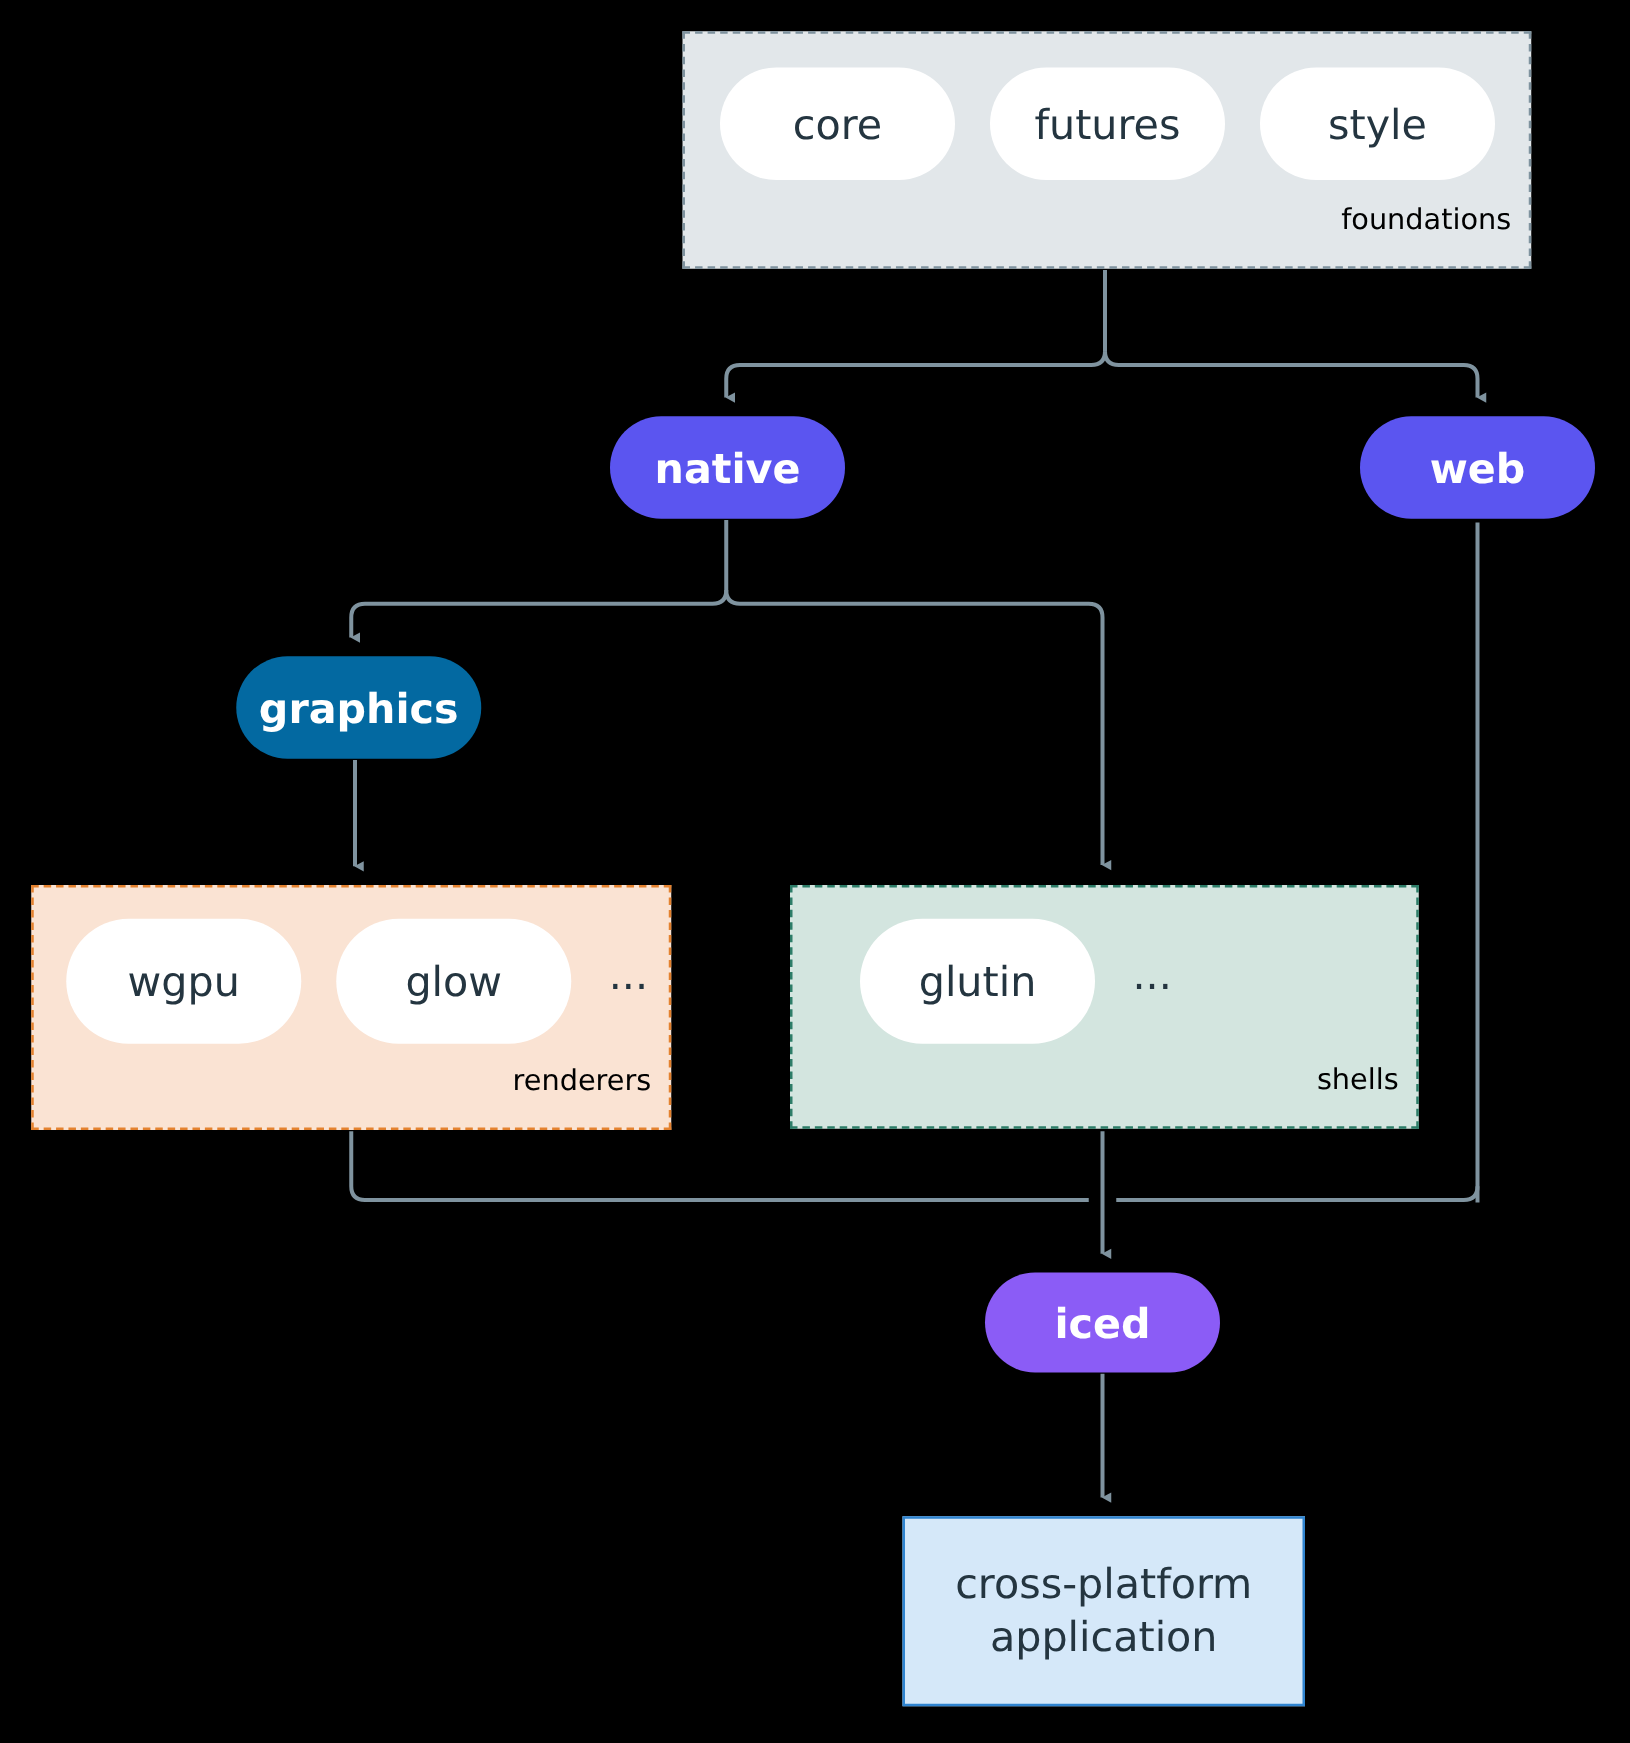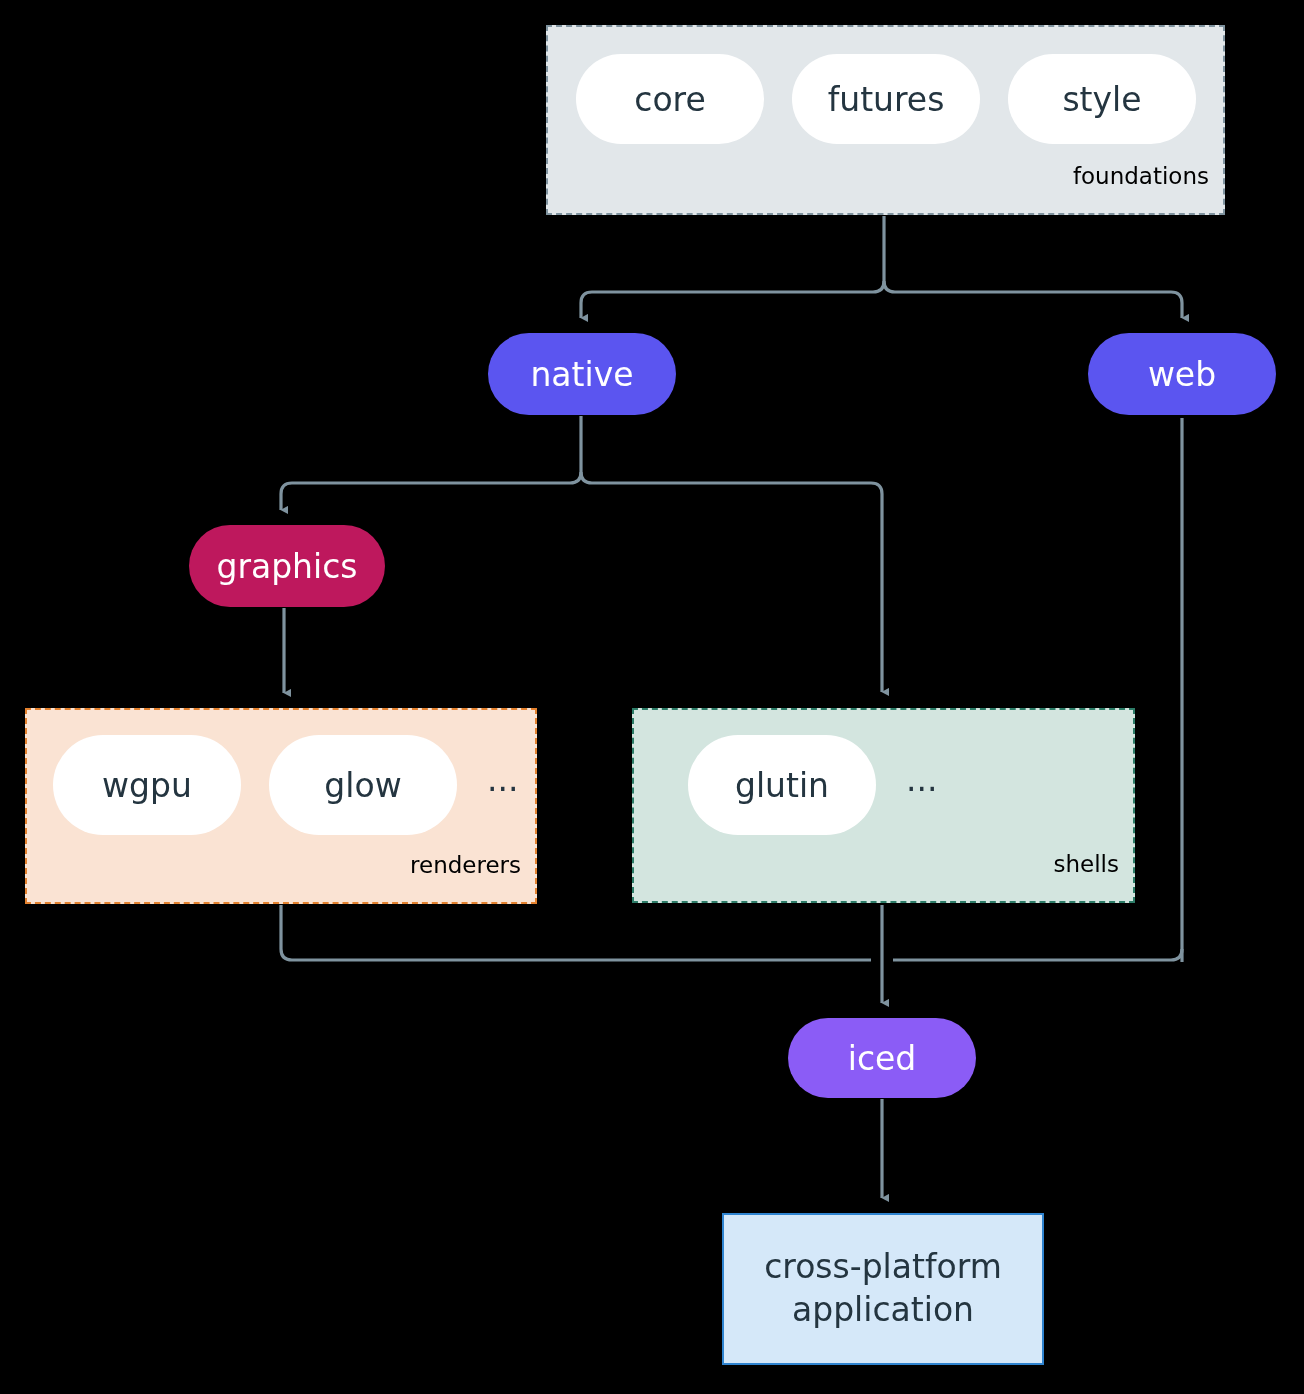--- a/index.html
+++ b/index.html
@@ -90,25 +90,25 @@
   
   .node {
     position: absolute;
     display: flex;
     align-items: center;
     justify-content: center;
     box-sizing: border-box;
     color: #ffffff;
     font-size: 33px;
   }
-  .node-pill { border-radius: 60px; }
+  .node-pill { border-radius: 60px; font-weight: bold; }
 
   .node-native  { left: 488px; top: 333px;  width: 188px; height: 82px; background: #5b55f0; }
   .node-web     { left: 1088px; top: 333px; width: 188px; height: 82px; background: #5b55f0; }
-  .node-graphics{ left: 189px; top: 525px;  width: 196px; height: 82px; background: #be185d; }
+  .node-graphics{ left: 189px; top: 525px;  width: 196px; height: 82px; background: #0369a1; }
   .node-iced    { left: 788px; top: 1018px; width: 188px; height: 80px; background: #8b5cf6; }
 
   .node-app {
     left: 722px;
     top: 1213px;
     width: 322px;
     height: 152px;
     background: #d5e8f9;
     border: 2px solid #2f84d0;
     color: #243540;

